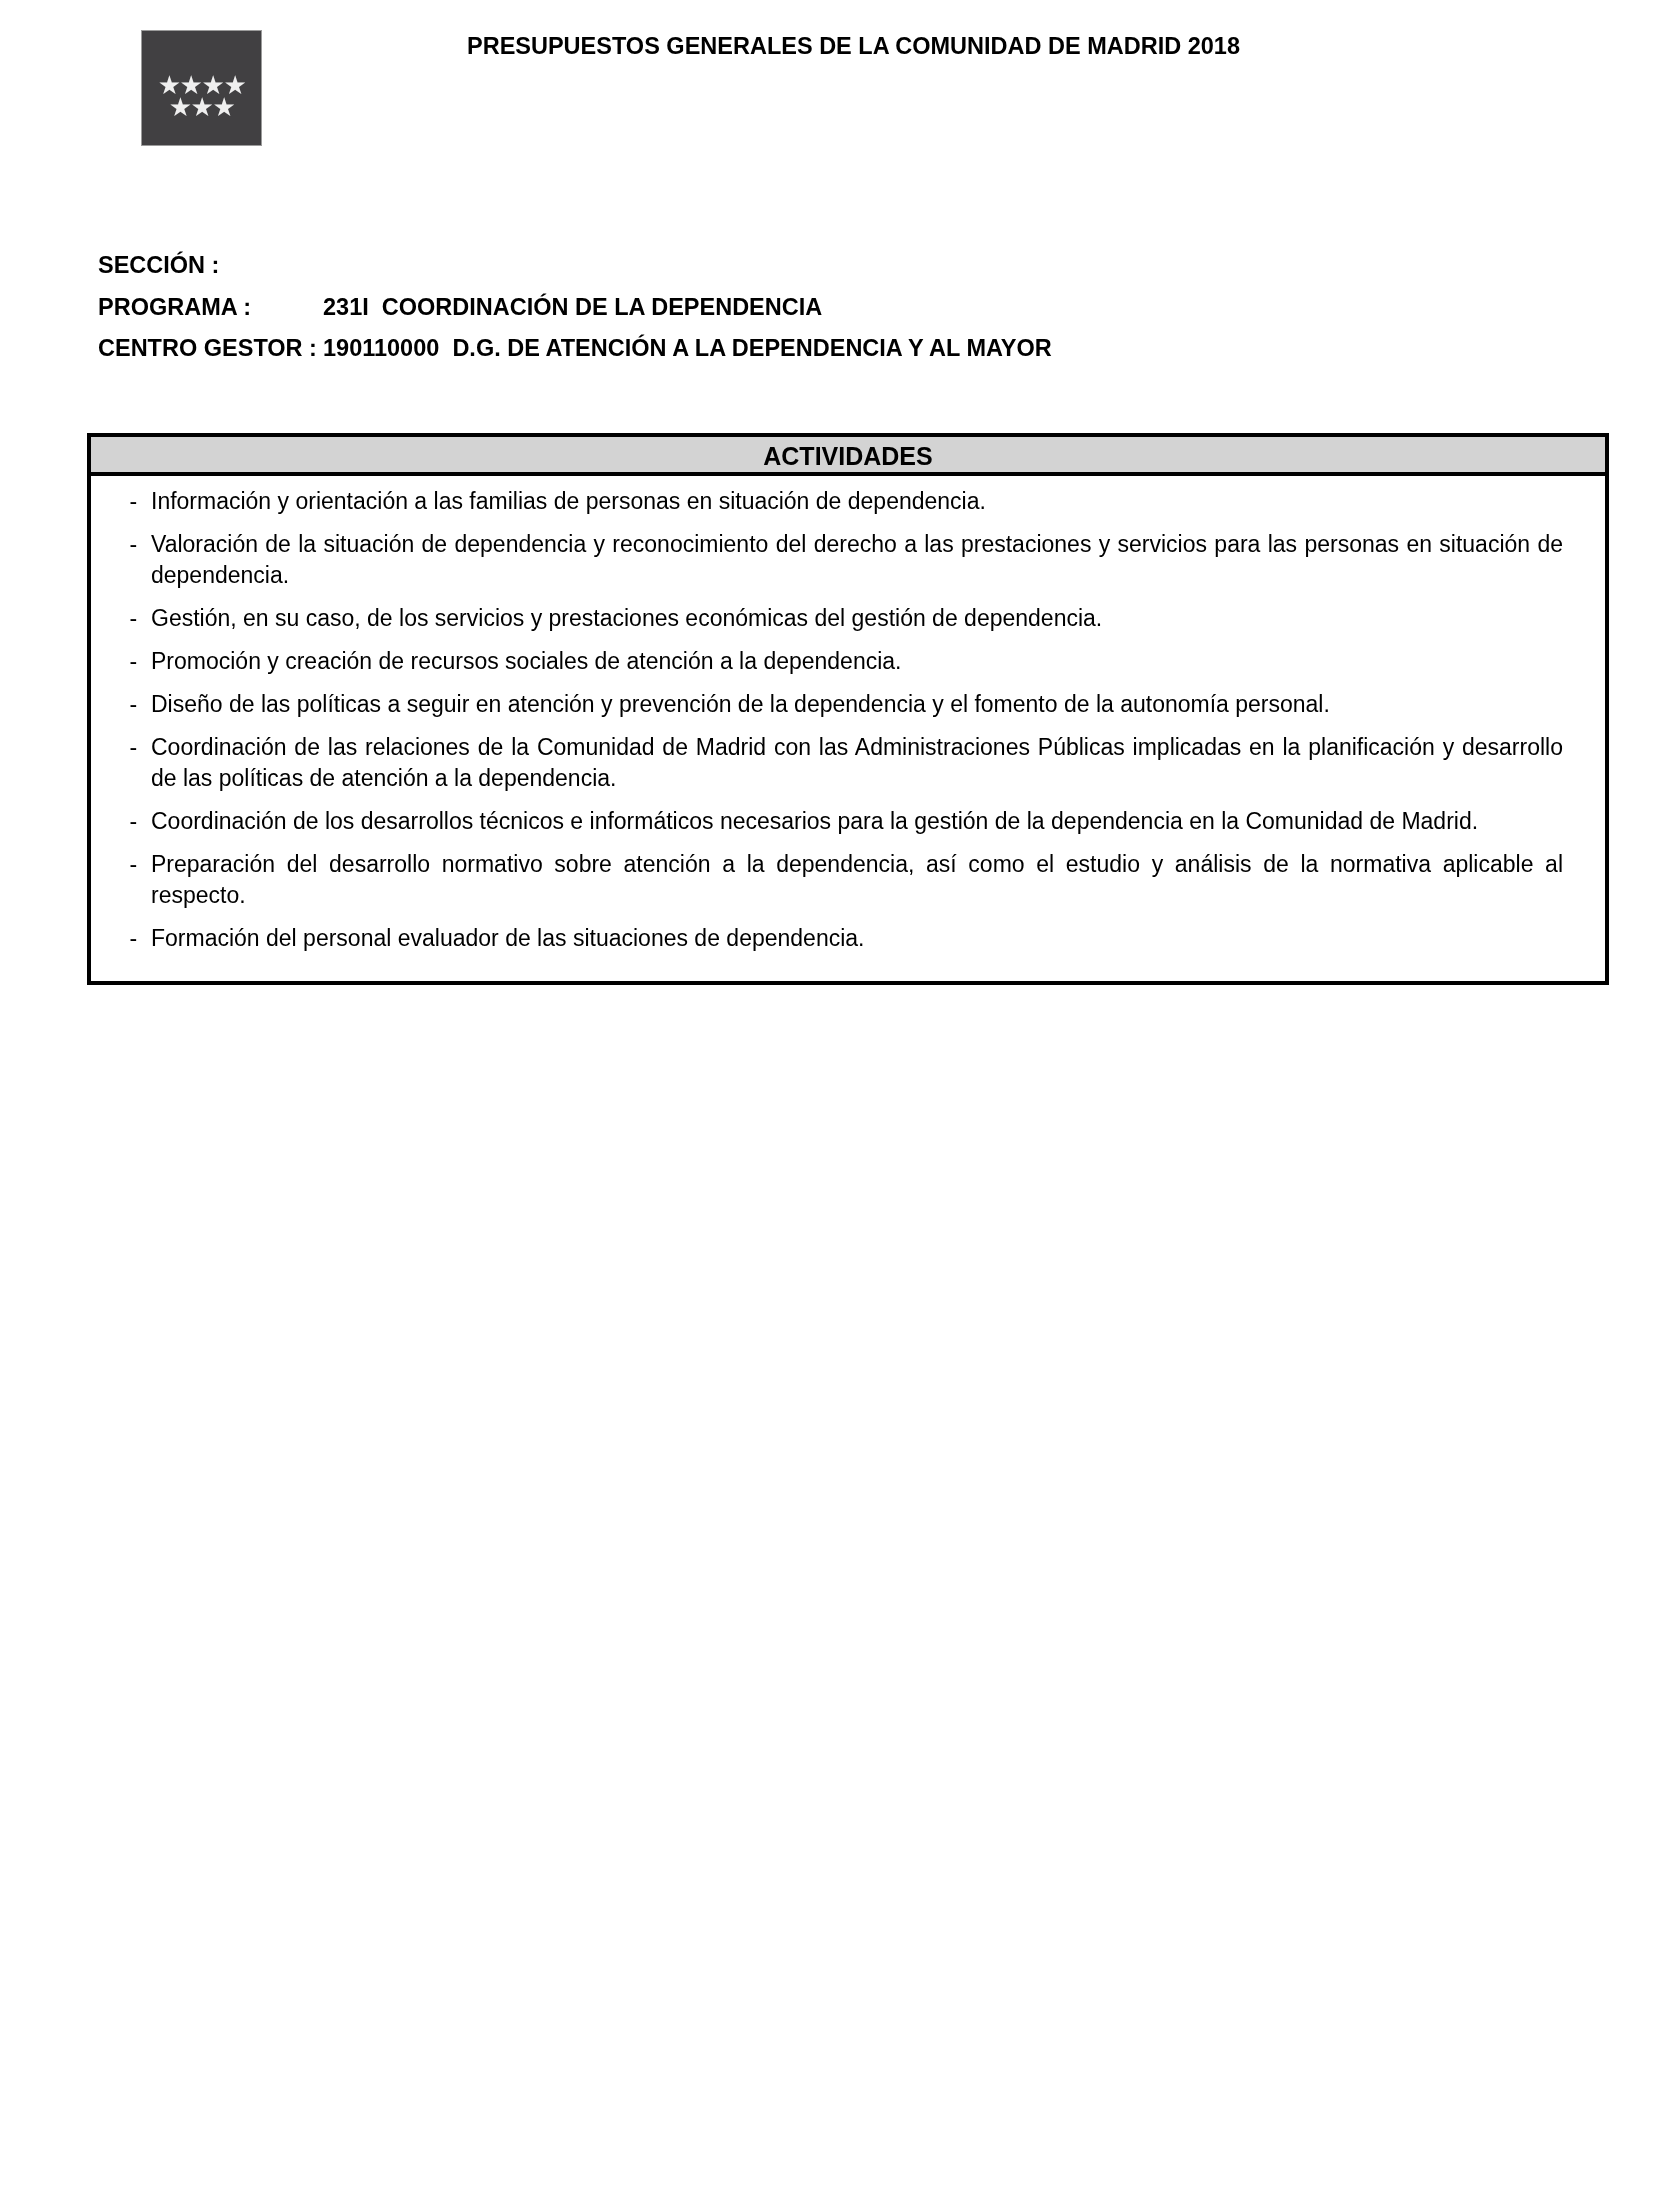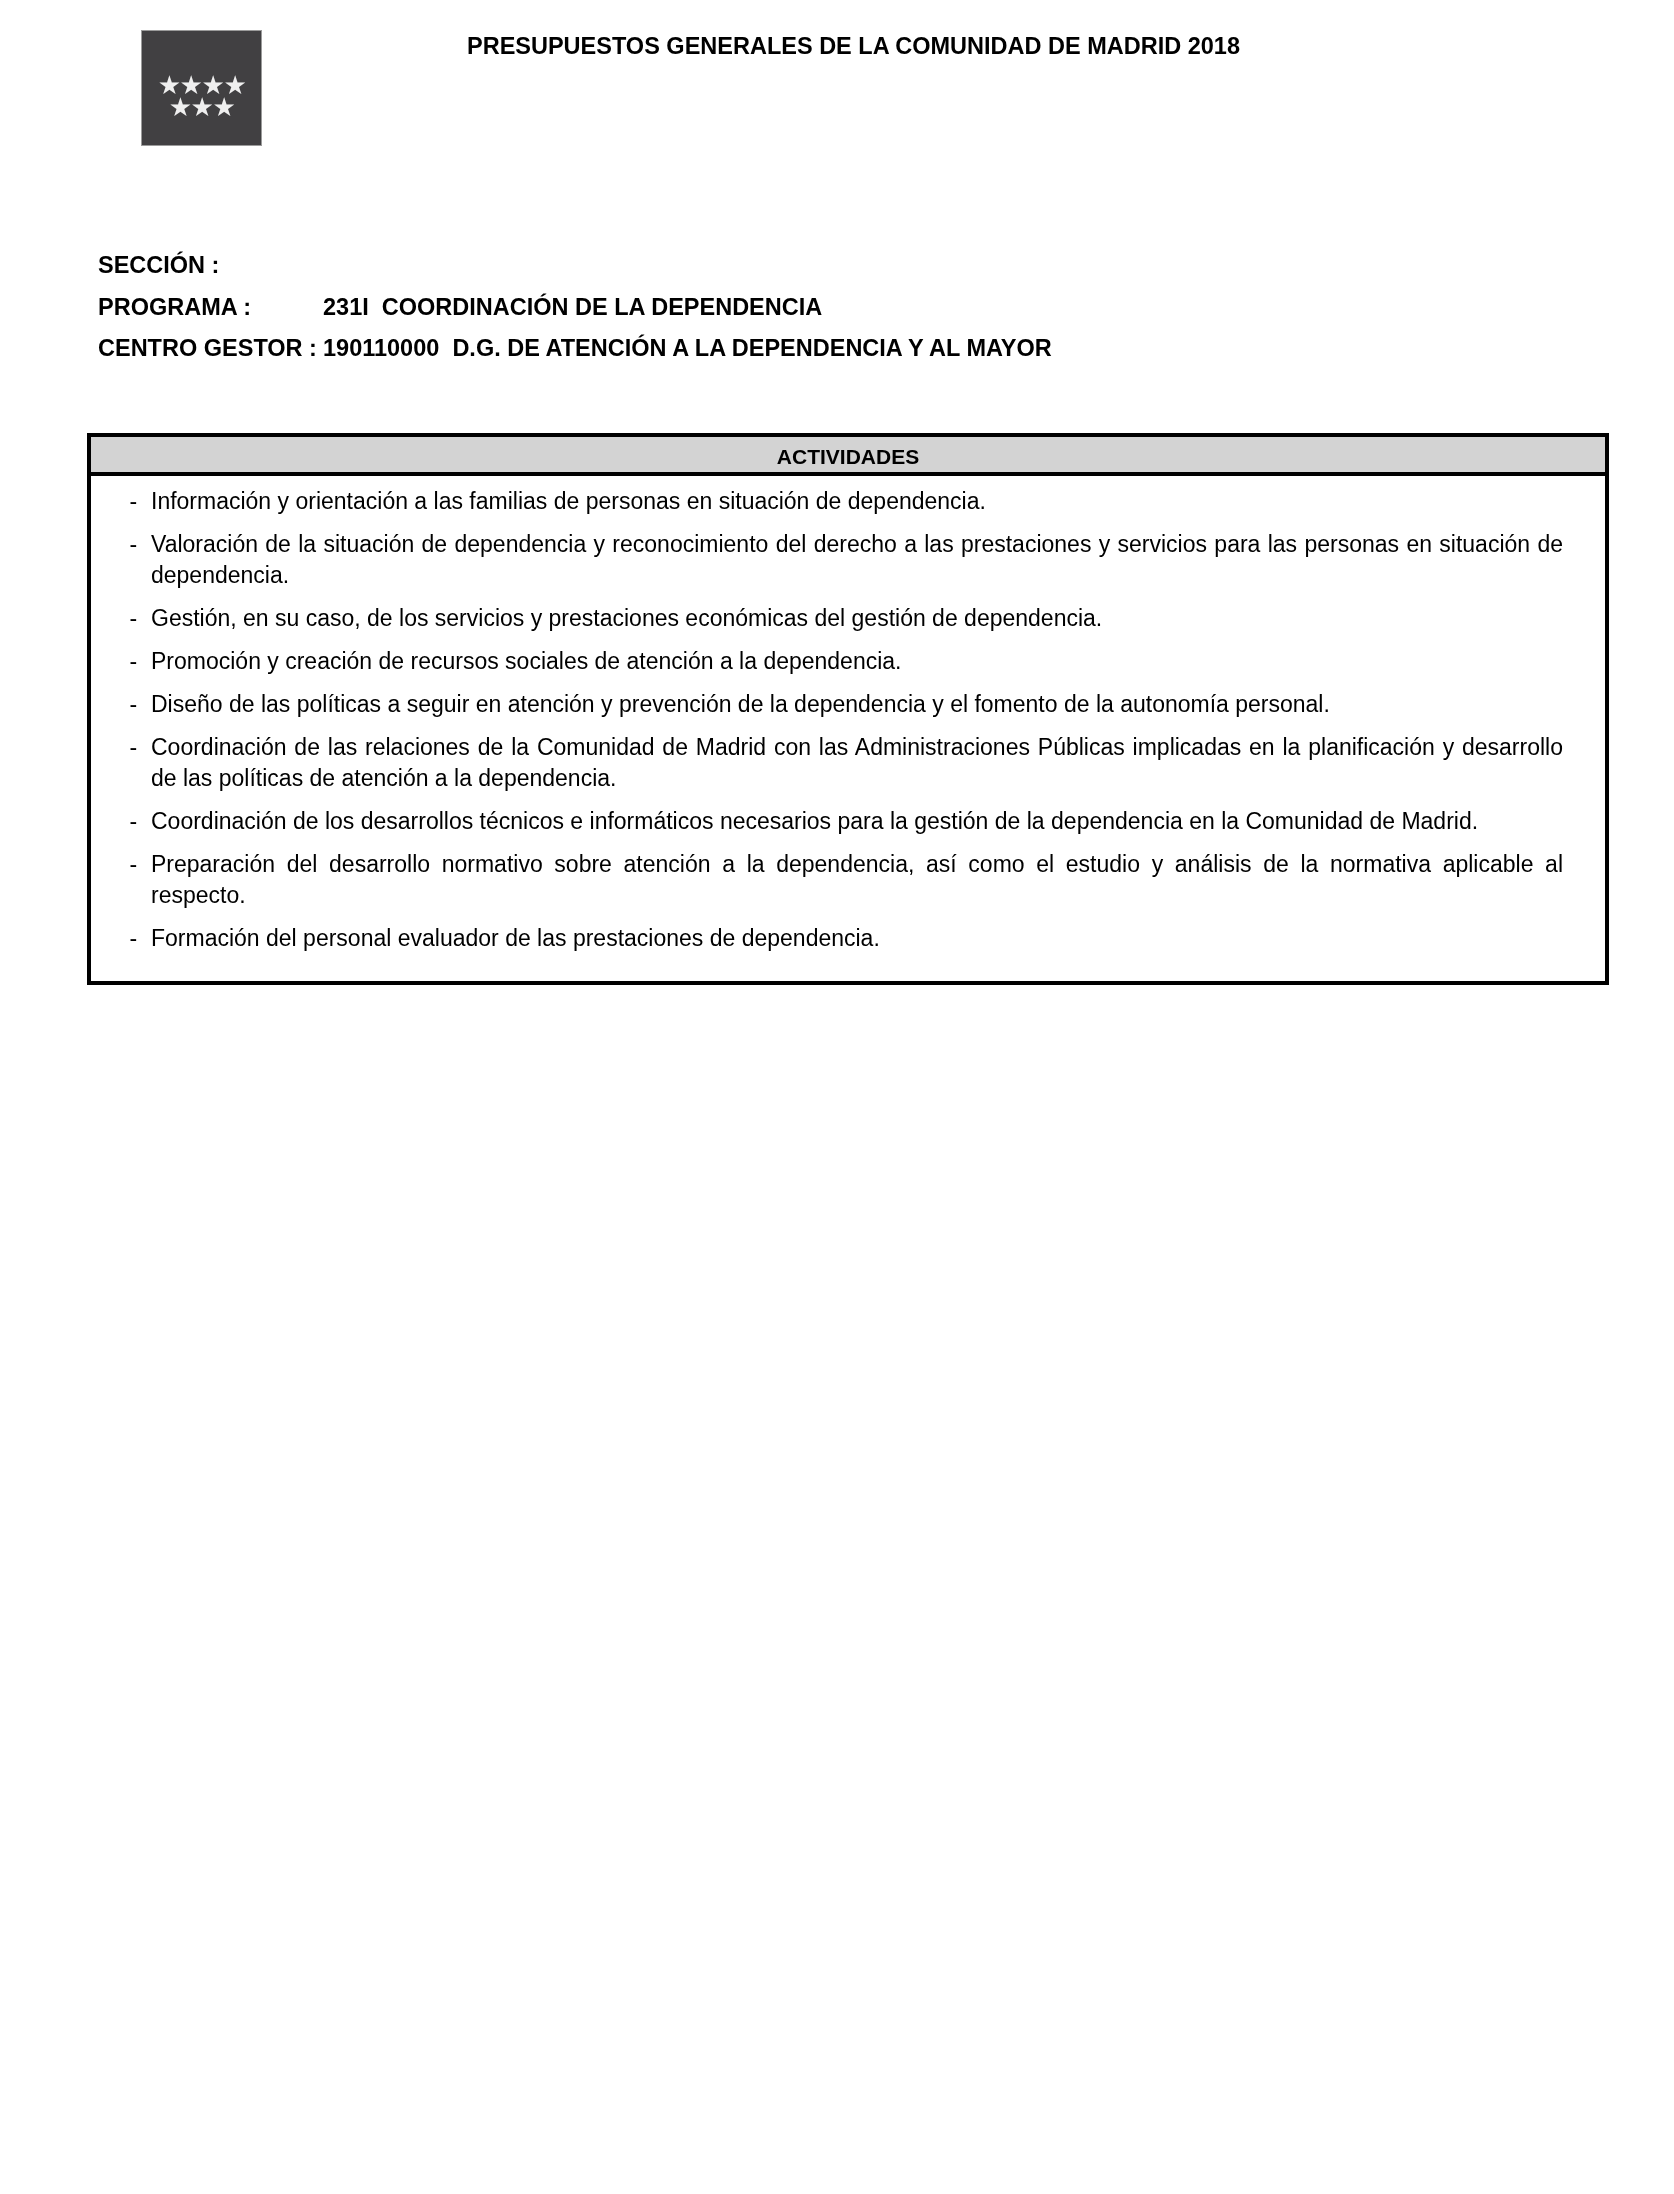--- a/index.html
+++ b/index.html
@@ -77,21 +77,21 @@
     width: 1522px;
     border: 4.3px solid #000;
     background: #ffffff;
   }
   .activities-header {
     height: 39px;
     line-height: 39px;
     background: #d3d3d3;
     border-bottom: 4.3px solid #000;
     text-align: center;
-    font-size: 21px;
+    font-size: 25px;
     font-weight: bold;
   }
   .activities-body ul {
     list-style: none;
     margin: 0;
     padding: 10px 42px 27px 0;
   }
   .activity-item {
     font-size: 23px;
     line-height: 31px;
@@ -137,17 +137,17 @@
   <div class="activities-body">
     <ul>
         <li class="activity-item"><span class="dash">-</span><span>Información y orientación a las familias de personas en situación de dependencia.</span></li>
         <li class="activity-item"><span class="dash">-</span><span>Valoración de la situación de dependencia y reconocimiento del derecho a las prestaciones y servicios para las personas en situación de dependencia.</span></li>
         <li class="activity-item"><span class="dash">-</span><span>Gestión, en su caso, de los servicios y prestaciones económicas del gestión de dependencia.</span></li>
         <li class="activity-item"><span class="dash">-</span><span>Promoción y creación de recursos sociales de atención a la dependencia.</span></li>
         <li class="activity-item"><span class="dash">-</span><span>Diseño de las políticas a seguir en atención y prevención de la dependencia y el fomento de la autonomía personal.</span></li>
         <li class="activity-item"><span class="dash">-</span><span>Coordinación de las relaciones de la Comunidad de Madrid con las Administraciones Públicas implicadas en la planificación y desarrollo de las políticas de atención a la dependencia.</span></li>
         <li class="activity-item"><span class="dash">-</span><span>Coordinación de los desarrollos técnicos e informáticos necesarios para la gestión de la dependencia en la Comunidad de Madrid.</span></li>
         <li class="activity-item"><span class="dash">-</span><span>Preparación del desarrollo normativo sobre atención a la dependencia, así como el estudio y análisis de la normativa aplicable al respecto.</span></li>
-        <li class="activity-item"><span class="dash">-</span><span>Formación del personal evaluador de las prestaciones de dependencia.</span></li>
+        <li class="activity-item"><span class="dash">-</span><span>Formación del personal evaluador de las situaciones de dependencia.</span></li>
       </ul>
   </div>
 </div>
 
 
 </body></html>

